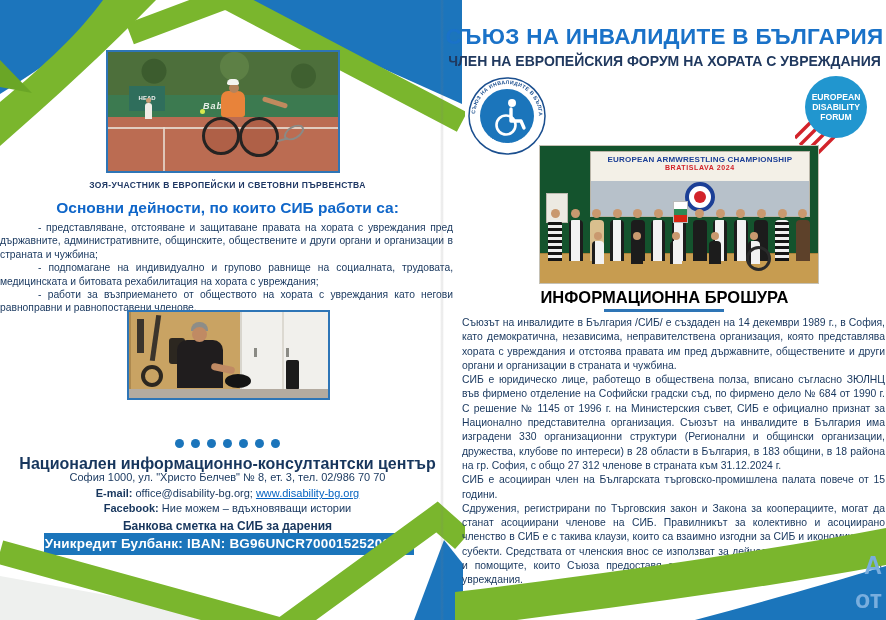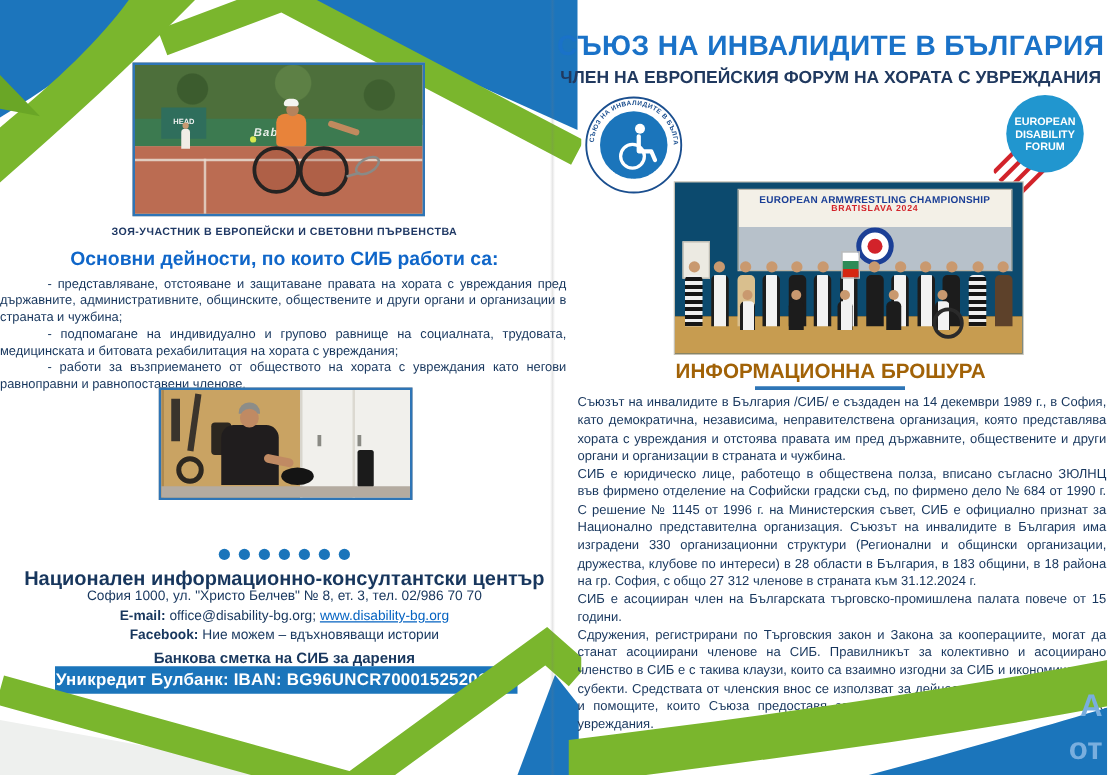--- a/index.html
+++ b/index.html
@@ -78,26 +78,26 @@
   .c-bank  { top:519px; font-weight:bold; font-size:12px; }
   .bold-lbl { font-weight:bold; }
   .weblink { color:#0563c1; text-decoration:underline; }
   .iban-bar { left:44px; top:533px; width:370px; height:22px; background:#1b75bb; color:#fff;
               font-weight:bold; font-size:13.5px; text-align:center; line-height:22px; letter-spacing:.2px; }
 
   
   .rpage { left:443px; top:0; width:443px; height:598px; }
   .r-title { left:0; top:24px; width:443px; text-align:center; color:#1a72c8; font-weight:bold; font-size:22.5px; letter-spacing:.3px; }
   .r-subtitle { left:0; top:53px; width:443px; text-align:center; color:#20395f; font-weight:bold; font-size:14px; }
-  .r-heading { left:0; top:288px; width:443px; text-align:center; color:#a16207; font-weight:bold; font-size:16.5px; }
+  .r-heading { left:0; top:288px; width:443px; text-align:center; color:#000000; font-weight:bold; font-size:16.5px; }
   .r-rule { left:161px; top:309px; width:120px; height:3px; background:#2e75b6; }
   .r-body { left:19px; top:316px; width:423px; color:#17365d; font-size:10.4px; line-height:14.3px; text-align:justify; }
   .r-body p { margin:0; }
 
-  .photo3 { left:97px; top:146px; width:278px; height:137px; overflow:hidden; background:#0c4a6e; box-shadow:0 0 0 1px #c5c1b5; }
+  .photo3 { left:97px; top:146px; width:278px; height:137px; overflow:hidden; background:#14532d; box-shadow:0 0 0 1px #c5c1b5; }
   .p3-radiator { left:2%; top:34%; width:8%; height:22%; background:#eceae2; border:1px solid #bdbab0; }
   .p3-banner { left:18%; top:4%; width:79%; height:48%; border:1px solid #b9b5a8;
      background:linear-gradient(180deg,#f3f0e7 0 46%,#b7c1ca 46% 100%); text-align:center; }
   .p3-b1 { margin-top:3px; color:#1b3f96; font-weight:bold; font-size:8px; letter-spacing:.2px; }
   .p3-b2 { color:#d2232a; font-weight:bold; font-size:7px; letter-spacing:.6px; }
   .p3-emblem { position:absolute; left:50%; top:46%; transform:translateX(-50%); width:30px; height:30px; border-radius:50%;
      background:#fff; border:4px solid #1b3f96; }
   .p3-emblem::after { content:""; position:absolute; left:50%; top:50%; transform:translate(-50%,-50%); width:12px; height:12px; border-radius:50%; background:#d2232a; }
   .p3-floor { left:0; top:78%; width:100%; height:22%; background:#c79c50;
      background-image:linear-gradient(180deg,rgba(120,80,20,.35) 0 1px,transparent 1px 9px); }

